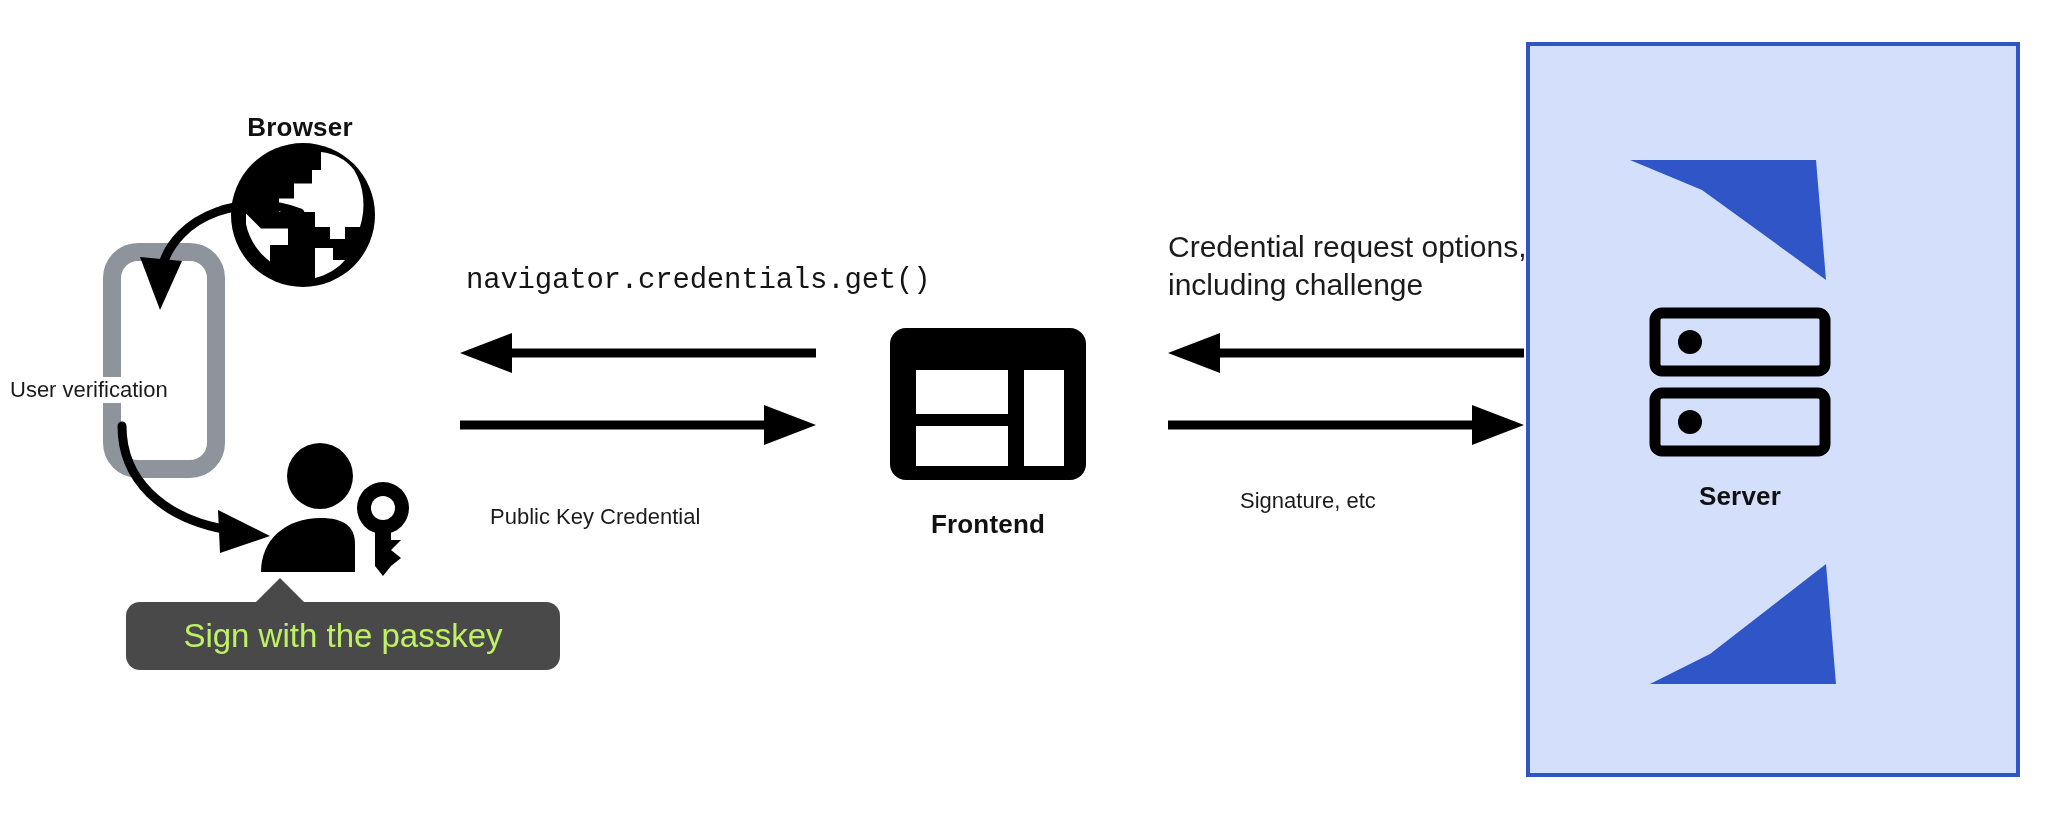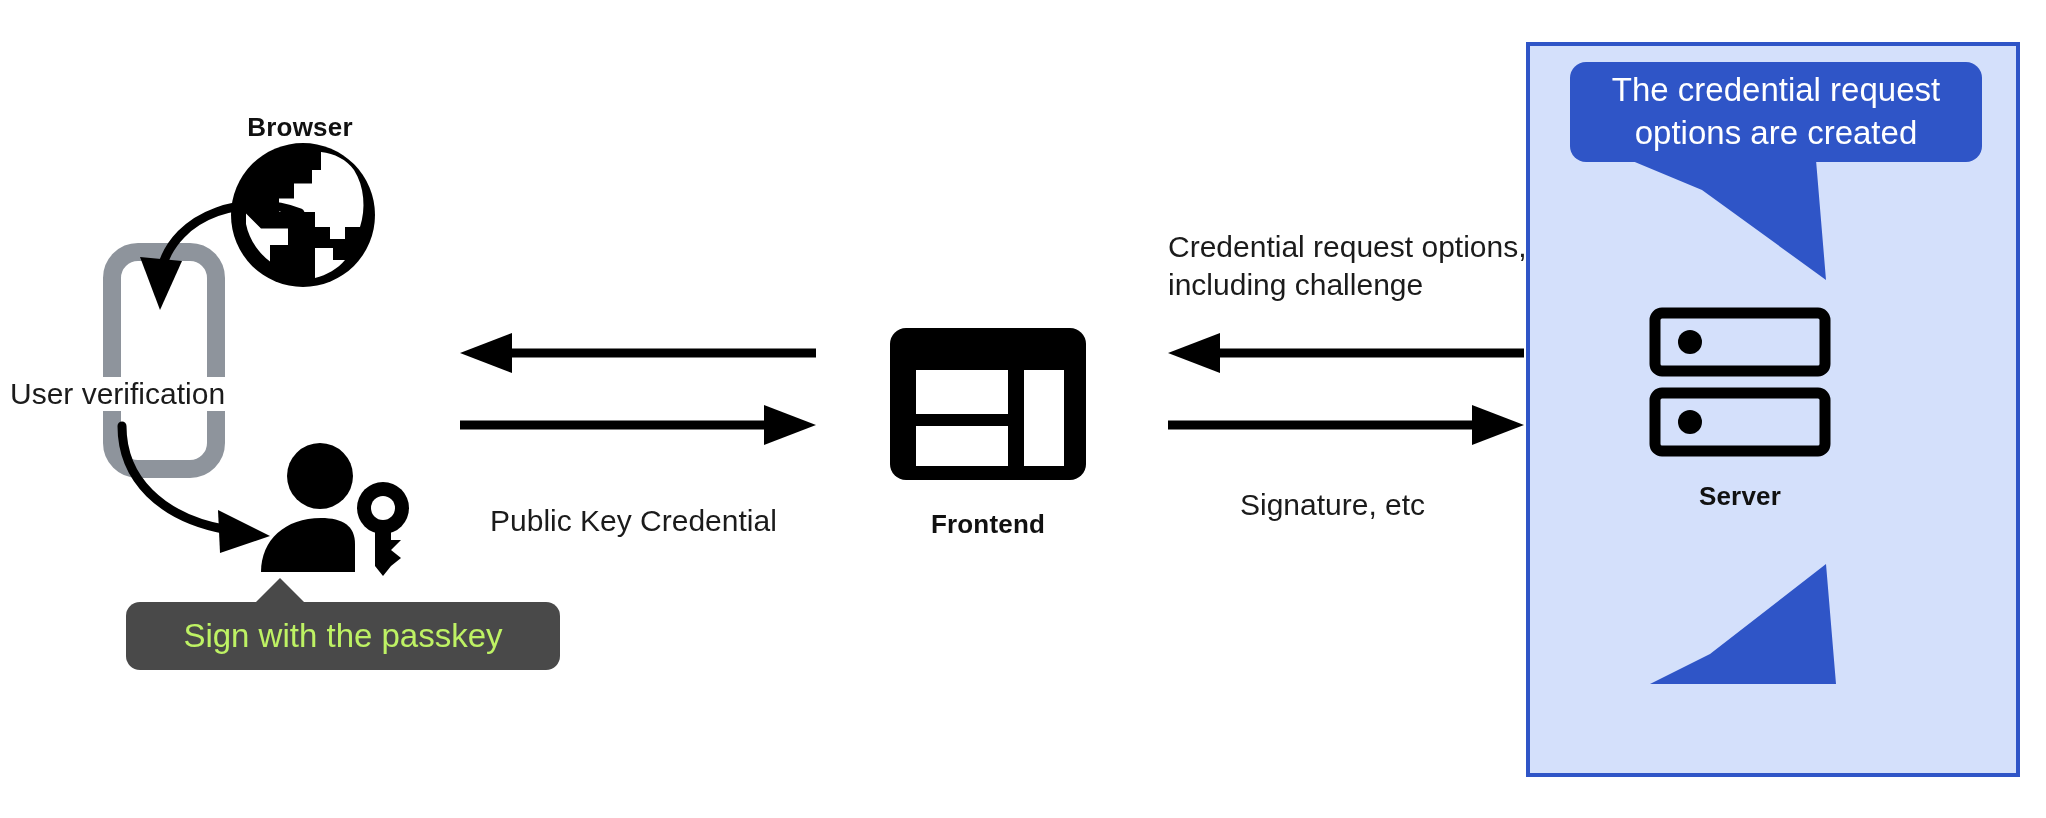--- a/index.html
+++ b/index.html
@@ -27,21 +27,21 @@
     font-size: 26px;
     color: #111111;
     letter-spacing: 0.2px;
     white-space: nowrap;
     text-align: center;
     margin-top: 9px;
   }
   .label-plain {
     font-family: "Liberation Sans", sans-serif;
     font-weight: 400;
-    font-size: 30px;
+    font-size: 22px;
     color: #1b1b1b;
     white-space: nowrap;
   }
   .label-mono {
     font-family: "Liberation Mono", "DejaVu Sans Mono", monospace;
     font-weight: 400;
     font-size: 29px;
     color: #141414;
     white-space: nowrap;
     letter-spacing: -0.2px;
@@ -163,20 +163,21 @@
       <circle cx="128" cy="68" r="26" fill="#000000"></circle>
       <circle cx="128" cy="68" r="12" fill="#ffffff"></circle>
 
       <path d="M120,90 L136,90 L136,100 L146,100 L136,110 L146,118 L136,126 L128,136 L120,126 Z" fill="#000000"></path>
     </svg>
   </div>
 
   <div class="abs tooltip-notch" style="left:254px; top:578px;"></div>
   <div class="abs tooltip-dark" style="left:126px; top:602px; width:434px; height:68px;">Sign with the passkey</div>
 
+  <div class="abs label-mono" style="left:466px; top:264px;">navigator.credentials.get()</div>
 
   <div class="abs" style="left:460px; top:333px; width:356px; height:40px;">
     <svg width="356" height="40" viewBox="0 0 356 40" aria-hidden="true">
       <line x1="48" y1="20" x2="356" y2="20" stroke="#000000" stroke-width="9"></line>
       <polygon points="0,20 52,0 52,40" fill="#000000"></polygon>
     </svg>
   </div>
 
   <div class="abs" style="left:460px; top:405px; width:356px; height:40px;">
     <svg width="356" height="40" viewBox="0 0 356 40" aria-hidden="true">
@@ -216,23 +217,20 @@
     </svg>
   </div>
 
   <div class="abs label-plain" style="left:1240px; top:488px;">Signature, etc</div>
 
   <div class="abs callout-tail" style="left:1630px; top:160px; width:230px; height:130px;">
     <svg width="230" height="130" viewBox="0 0 230 130" aria-hidden="true">
       <polygon points="0,0 186,0 196,120 72,30" fill="#2f55c7"></polygon>
     </svg>
   </div>
-  <div class="callout abs" style="left:1570px; top:62px; width:412px; height:100px;">
-    <span>The credential request options are created</span>
-  </div>
 
   <div class="abs" style="left:1650px; top:308px; width:180px; height:148px;">
     <svg width="180" height="148" viewBox="0 0 180 148" aria-hidden="true">
       <rect x="5" y="5" width="170" height="58" rx="7" ry="7" fill="none" stroke="#000000" stroke-width="11"></rect>
       <circle cx="40" cy="34" r="12" fill="#000000"></circle>
       <rect x="5" y="85" width="170" height="58" rx="7" ry="7" fill="none" stroke="#000000" stroke-width="11"></rect>
       <circle cx="40" cy="114" r="12" fill="#000000"></circle>
     </svg>
   </div>
   <div class="abs label-bold" style="left:1650px; top:472px; width:180px;">Server</div>

